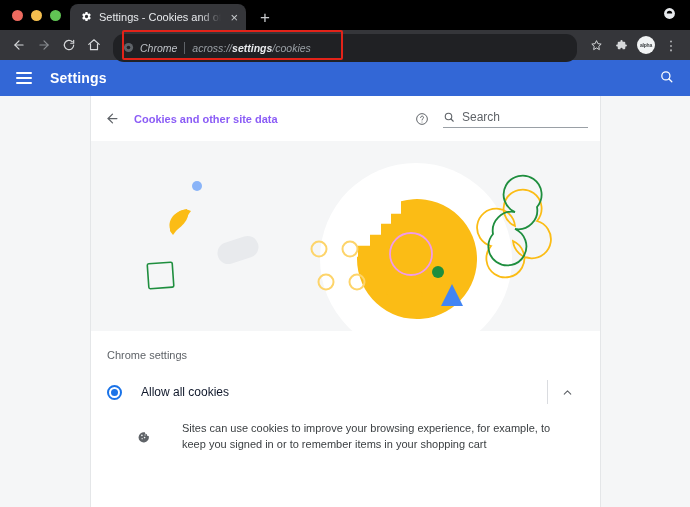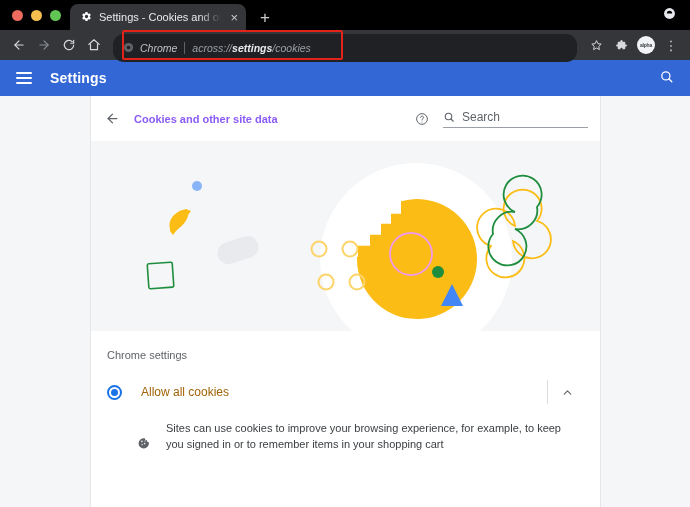--- a/index.html
+++ b/index.html
@@ -107,26 +107,26 @@
 
   .opt-row {
     display: flex; align-items: center; height: 42px; margin-top: 10px;
   }
   .radio {
     width: 15px; height: 15px; border-radius: 50%; border: 2px solid #1a73e8;
     flex: 0 0 auto; display: flex; align-items: center; justify-content: center;
     margin-left: 2px;
   }
   .radio i { width: 7px; height: 7px; border-radius: 50%; background: #1a73e8; display: block; }
-  .opt-label { font-size: 12px; color: #a16207; margin-left: 19px; }
+  .opt-label { font-size: 12px; color: #0f172a; margin-left: 19px; }
   .opt-spacer { flex: 1 1 auto; }
   .row-divider { width: 1px; height: 24px; background: #dadce0; flex: 0 0 auto; }
   .chev { width: 38px; display: flex; align-items: center; justify-content: center; color: #5f6368; }
 
-  .desc { display: flex; gap: 16px; padding: 8px 14px 0 32px; align-items: flex-end; }
+  .desc { display: flex; gap: 32px; padding: 8px 14px 0 32px; align-items: center; }
   .desc + .desc { padding-top: 18px; }
   .cookie-ico { flex: 0 0 auto; color: #5f6368; padding-top: 2px; }
   .desc-text { font-size: 11px; line-height: 1.45; color: #3c4043; max-width: 420px; }
 </style>
 </head>
 <body>
 
 <div class="window">
 
   <div class="tabstrip">

